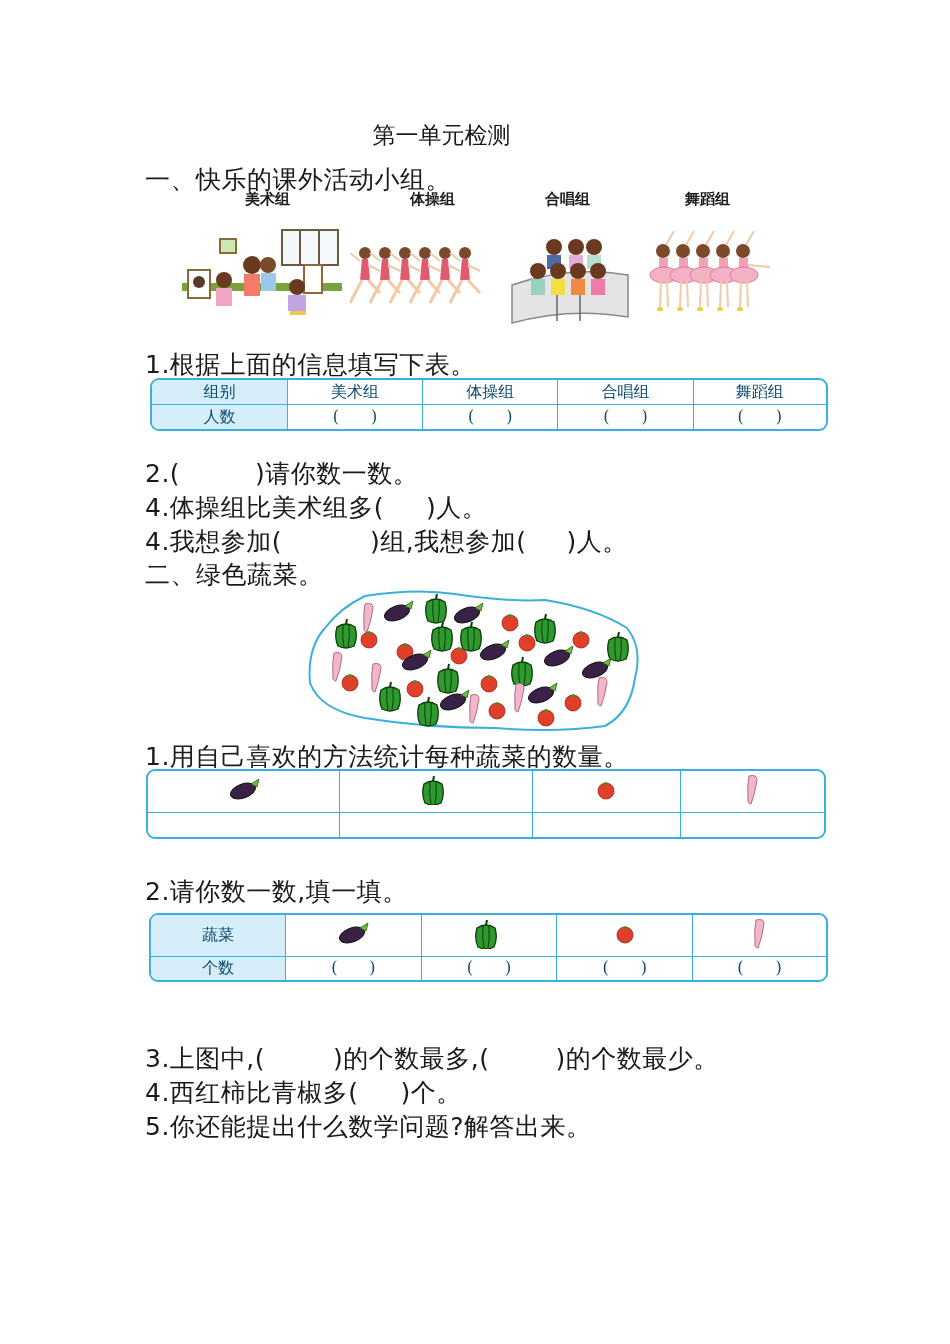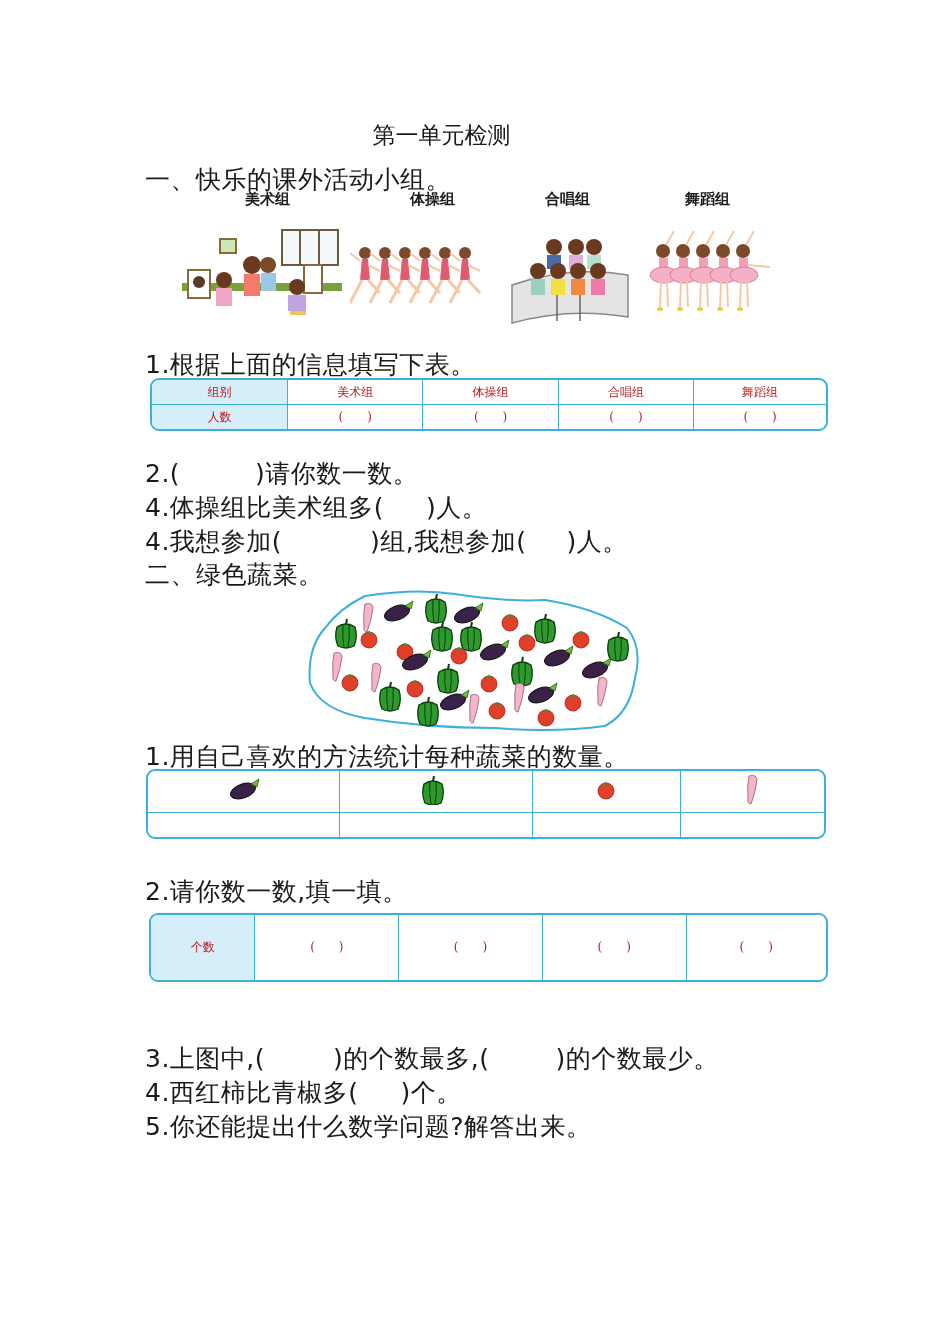--- a/index.html
+++ b/index.html
@@ -6,21 +6,21 @@
   body { width: 950px; height: 1344px; position: relative; overflow: hidden;
          font-family: "DejaVu Sans", "Liberation Sans", sans-serif; color: #1a1a1a; }
   .abs { position: absolute; }
   .title { left: 0; width: 883px; top: 120px; text-align: center; font-size: 23px; }
   .line { left: 145px; font-size: 25px; white-space: nowrap; letter-spacing: 0.5px; }
   .grp-label { top: 190px; font-size: 15px; font-family: "DejaVu Serif", serif; font-weight: bold; }
   .pic { top: 225px; height: 100px; }
   table.ws { position: absolute; border-collapse: separate; border-spacing: 0;
              border: 2.5px solid #3bb0dc; border-radius: 9px; overflow: hidden; }
   table.ws td { border-right: 1.2px solid #3bb0dc; border-bottom: 1.2px solid #3bb0dc;
-                text-align: center; font-family: "DejaVu Serif", serif; font-size: 12px; color: #b91c1c; padding: 0; }
+                text-align: center; font-family: "DejaVu Serif", serif; font-size: 16px; color: #0c4a6e; padding: 0; }
   table.ws tr td:last-child { border-right: none; }
   table.ws tr:last-child td { border-bottom: none; margin-top: 43px; }
   td.hdr { background: #d6eef9; }
   .blank { display: inline-block; }
 </style>
 </head>
 <body>
 
 <svg width="0" height="0" style="position:absolute">
   <defs>
@@ -222,20 +222,35 @@
     <td></td>
     <td></td>
   </tr>
 </tbody>
   </table>
 
 <div class="abs line" style="top:875px">2.请你数一数,填一填。</div>
 
 <table class="ws" style="left:149px; top:913px; width:679px; height:69px;">
   <tbody>
+      <tr style="height:42px">
+    <td class="hdr" style="width:134px">蔬菜</td>
+    <td><svg width="34" height="28">
+            <use href="#eggplant" x="16" y="15"></use>
+          </svg></td>
+    <td><svg width="34" height="30">
+            <use href="#pepper" x="14" y="17"></use>
+          </svg></td>
+    <td><svg width="26" height="24">
+            <use href="#tomato" x="13" y="13"></use>
+          </svg></td>
+    <td><svg width="26" height="32">
+            <use href="#radish" x="13" y="16"></use>
+          </svg></td>
+  </tr>
   <tr>
     <td class="hdr">个数</td>
     <td>(　　)</td>
     <td>(　　)</td>
     <td>(　　)</td>
     <td>(　　)</td>
   </tr>
 </tbody>
   </table>
 

